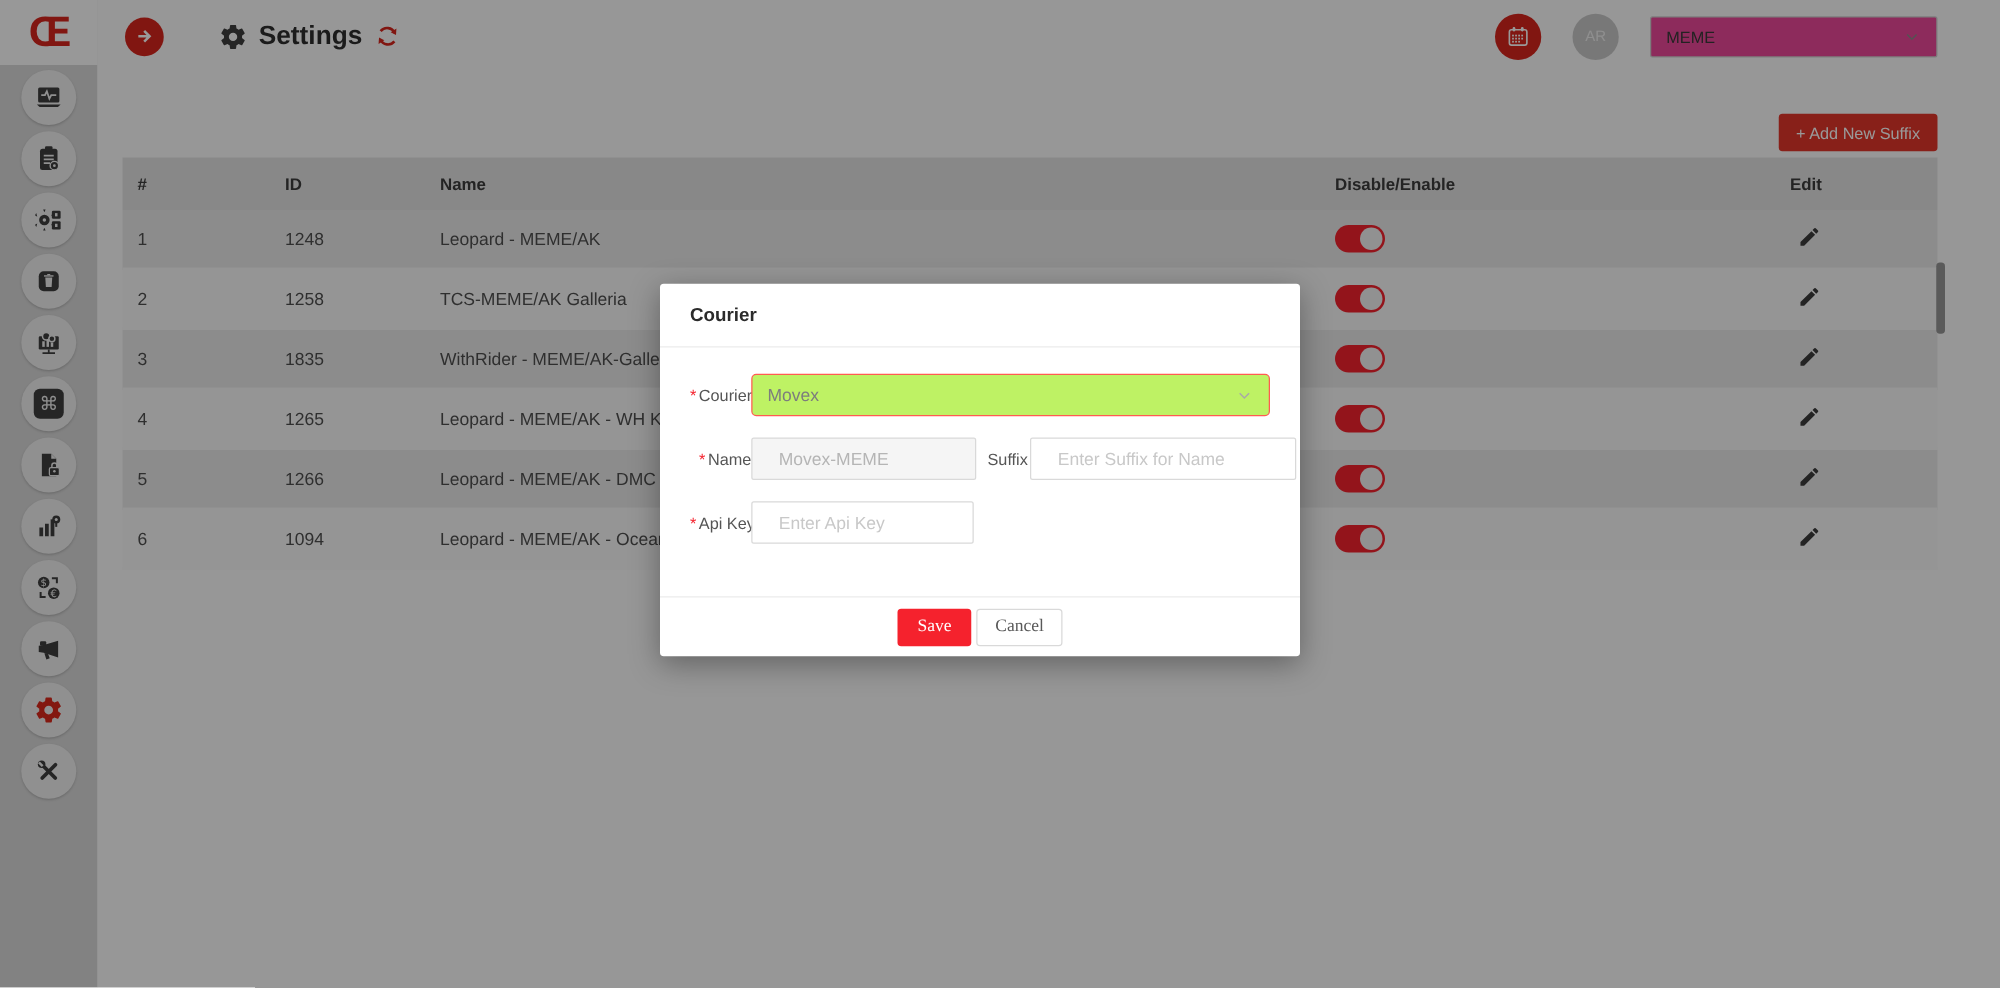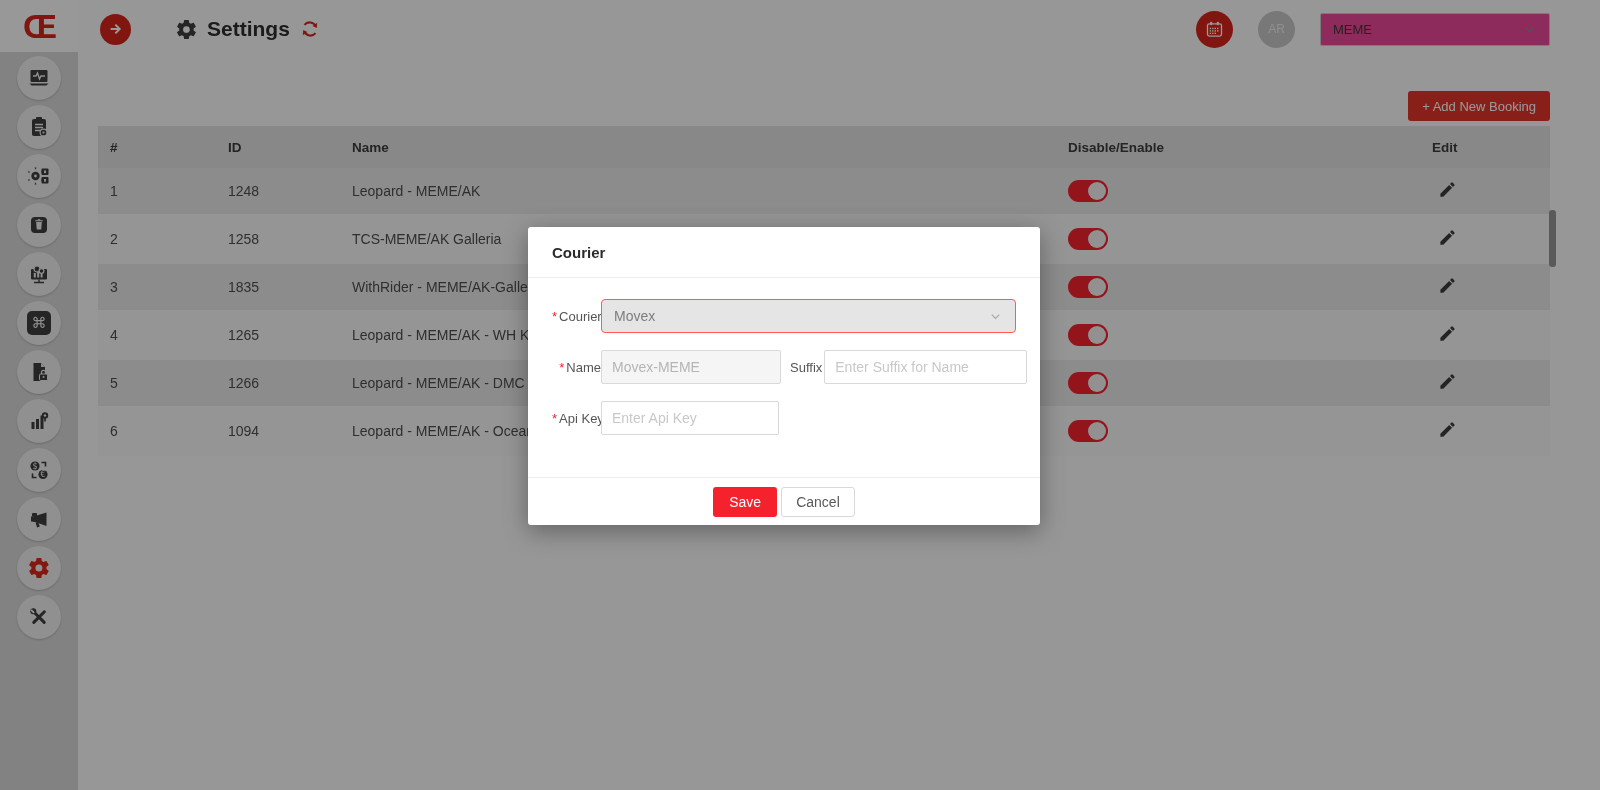--- a/index.html
+++ b/index.html
@@ -55,31 +55,31 @@
 
   
   .mask { position:absolute; inset:0; background:rgba(0,0,0,.40); z-index:10; }
   .modal { position:absolute; left:528px; top:227px; width:512px; height:298px; background:#fff; border-radius:3px; z-index:20; box-shadow:0 6px 24px rgba(0,0,0,.35); display:flex; flex-direction:column; }
   .modal-header { padding:17px 24px 15px; border-bottom:1px solid #ececec; }
   .modal-title { font-size:15px; font-weight:bold; color:#2b2b2b; }
   .modal-body { padding:21px 24px 0; flex:1; }
   .frow { display:flex; align-items:center; margin-bottom:17px; }
   .flabel { width:49px; flex-shrink:0; text-align:right; font-size:13px; color:#555; white-space:nowrap; }
   .req { color:#f5222d; margin-right:2px; font-size:13px; }
-  .select-box { flex:1; height:34px; border:1px solid #ff5b52; border-radius:4px; display:flex; align-items:center; padding:0 12px; cursor:pointer; background:#e5e5e5; }
+  .select-box { flex:1; height:34px; border:1px solid #ff5b52; border-radius:4px; display:flex; align-items:center; padding:0 12px; cursor:pointer; background:#bef264; }
   .select-box .val { font-size:14px; color:#7d7d7d; }
   .select-box svg { margin-left:auto; }
-  .inp { height:34px; border:1px solid #d9d9d9; border-radius:2px; padding:0 10px; font-size:14px; font-family:inherit; color:#555; background:#fff; }
+  .inp { height:34px; border:1px solid #d9d9d9; border-radius:2px; padding:0 21px; font-size:14px; font-family:inherit; color:#555; background:#fff; }
   .inp::placeholder { color:#c8c8c8; }
   .inp:disabled { background:#f5f5f5; color:#b5b5b5; }
   .inp-name { width:180px; }
   .suffix-label { font-size:13px; color:#555; margin-left:9px; white-space:nowrap; }
   .inp-suffix { width:213px; margin-left:2px; }
   .inp-api { width:178px; }
-  .modal-footer { border-top:1px solid #ececec; height:48px; display:flex; align-items:center; justify-content:center; gap:4px; }
+  .modal-footer { border-top:1px solid #ececec; height:48px; display:flex; align-items:center; justify-content:center; gap:4px;font-family:Liberation Serif, serif; }
   .btn-save { background:#f5222d; color:#fff; border:none; border-radius:3px; height:30px; padding:0 16px; font-size:14px; cursor:pointer; font-family:inherit; }
   .btn-cancel { background:#fff; color:#595959; border:1px solid #d9d9d9; border-radius:3px; height:30px; padding:0 14px; font-size:14px; cursor:pointer; font-family:inherit; }
 </style>
 </head>
 <body>
 
 <div class="app">
 
   <aside class="sidebar">
     <div class="logo-cell">
@@ -237,21 +237,21 @@
           <svg width="15" height="15" viewBox="0 0 24 24">
               <path d="M6 9l6 6 6-6" fill="none" stroke="#8a8a8a" stroke-width="2"></path>
             </svg>
         </div>
       </div>
     </header>
 
 
     <div class="content">
       <div class="toolbar">
-        <button class="add-btn">+ Add New Booking</button>
+        <button class="add-btn">+ Add New Suffix</button>
       </div>
 
       <div class="table">
         <div class="thead">
           <div>#</div>
           <div>ID</div>
           <div>Name</div>
           <div>Disable/Enable</div>
           <div>Edit</div>
         </div>

